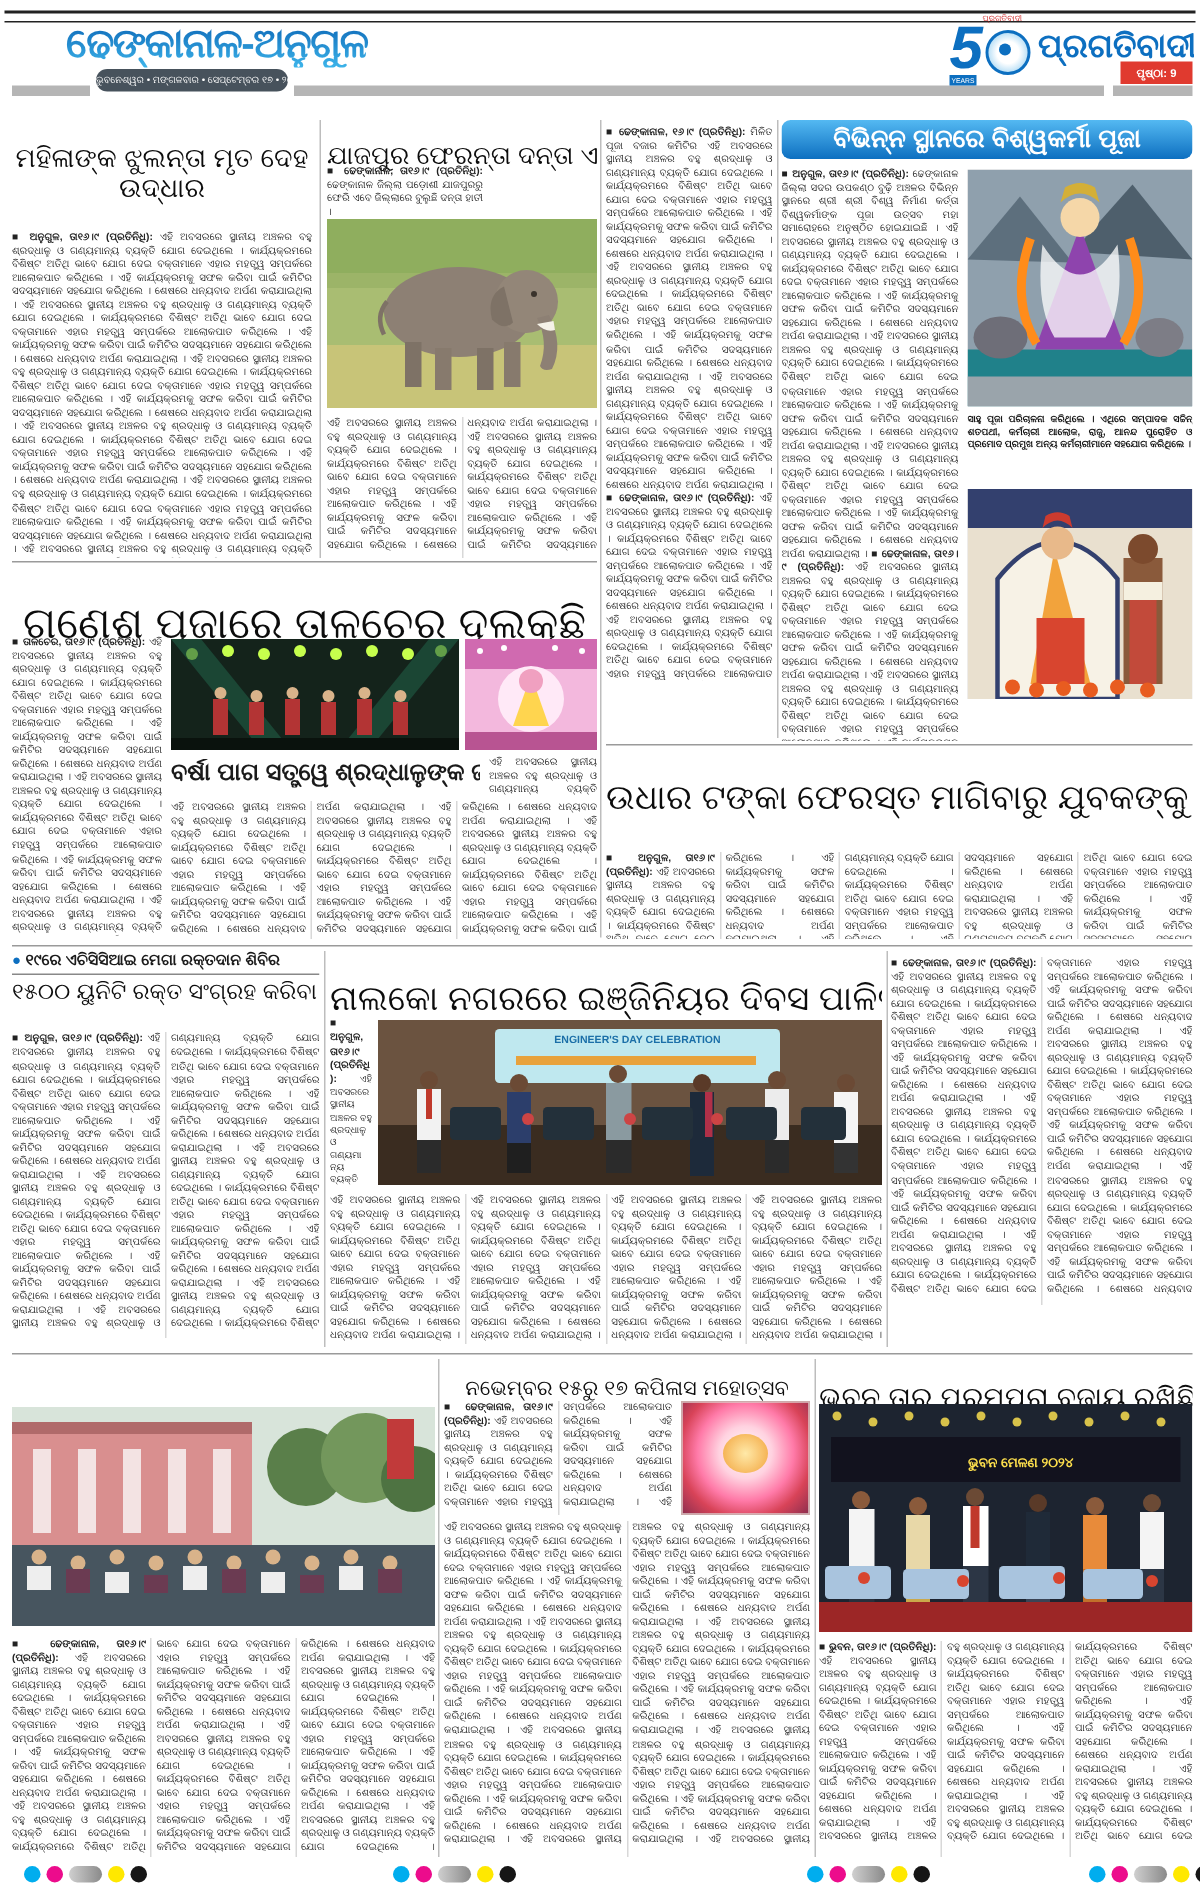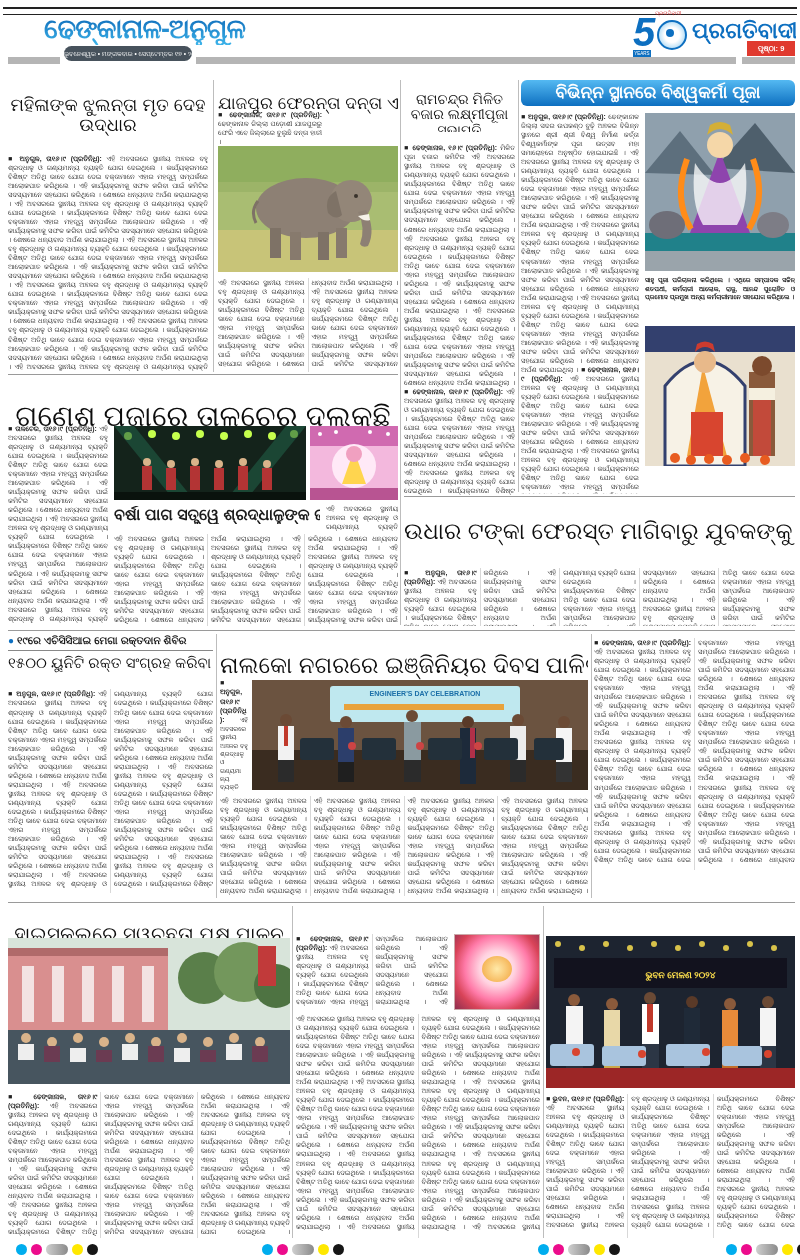--- a/index.html
+++ b/index.html
@@ -120,21 +120,20 @@
         <path d="M40 55 q-8 10 -2 22" stroke="#7e7266" stroke-width="3" fill="none"></path>
         <circle cx="138" cy="50" r="2" fill="#3a332c"></circle>
       </svg>
     </div>
     <p class="body" style="position:absolute;left:0;top:198px;width:180px;height:94px;margin:0;column-count:2;">
       <span>ଏହି ଅବସରରେ ସ୍ଥାନୀୟ ଅଞ୍ଚଳର ବହୁ ଶ୍ରଦ୍ଧାଳୁ ଓ ଗଣ୍ୟମାନ୍ୟ ବ୍ୟକ୍ତି ଯୋଗ ଦେଇଥିଲେ । କାର୍ଯ୍ୟକ୍ରମରେ ବିଶିଷ୍ଟ ଅତିଥି ଭାବେ ଯୋଗ ଦେଇ ବକ୍ତାମାନେ ଏହାର ମହତ୍ତ୍ୱ ସମ୍ପର୍କରେ ଆଲୋକପାତ କରିଥିଲେ । ଏହି କାର୍ଯ୍ୟକ୍ରମକୁ ସଫଳ କରିବା ପାଇଁ କମିଟିର ସଦସ୍ୟମାନେ ସହଯୋଗ କରିଥିଲେ । ଶେଷରେ ଧନ୍ୟବାଦ ଅର୍ପଣ କରାଯାଇଥିଲା ।  ଏହି ଅବସରରେ ସ୍ଥାନୀୟ ଅଞ୍ଚଳର ବହୁ ଶ୍ରଦ୍ଧାଳୁ ଓ ଗଣ୍ୟମାନ୍ୟ ବ୍ୟକ୍ତି ଯୋଗ ଦେଇଥିଲେ । କାର୍ଯ୍ୟକ୍ରମରେ ବିଶିଷ୍ଟ ଅତିଥି ଭାବେ ଯୋଗ ଦେଇ ବକ୍ତାମାନେ ଏହାର ମହତ୍ତ୍ୱ ସମ୍ପର୍କରେ ଆଲୋକପାତ କରିଥିଲେ । ଏହି କାର୍ଯ୍ୟକ୍ରମକୁ ସଫଳ କରିବା ପାଇଁ କମିଟିର ସଦସ୍ୟମାନେ ସହଯୋଗ କରିଥିଲେ । ଶେଷରେ ଧନ୍ୟବାଦ ଅର୍ପଣ କରାଯାଇଥିଲା ।  ଏହି ଅବସରରେ ସ୍ଥାନୀୟ ଅଞ୍ଚଳର ବହୁ ଶ୍ରଦ୍ଧାଳୁ ଓ ଗଣ୍ୟମାନ୍ୟ ବ୍ୟକ୍ତି ଯୋଗ ଦେଇଥିଲେ । କାର୍ଯ୍ୟକ୍ରମରେ ବିଶିଷ୍ଟ ଅତିଥି ଭାବେ ଯୋଗ ଦେଇ ବକ୍ତାମାନେ ଏହାର ମହତ୍ତ୍ୱ ସମ୍ପର୍କରେ ଆଲୋକପାତ କରିଥିଲେ । ଏହି କାର୍ଯ୍ୟକ୍ରମକୁ ସଫଳ କରିବା ପାଇଁ କମିଟିର ସଦସ୍ୟମାନେ ସହଯୋଗ କରିଥିଲେ । ଶେଷରେ ଧନ୍ୟବାଦ ଅର୍ପଣ କରାଯାଇଥିଲା ।  </span>
     </p>
   </section>
 
   <section class="art" style="left:404px;top:80px;width:111px;height:416px;">
-    <h2 class="hl" style="font-size:14px;height:40px;">ରାମଚନ୍ଦ୍ର ମିଳିତ ବଜାର ଲକ୍ଷ୍ମୀପୂଜା ସଭାପତି</h2>
     <p class="body" style="height:370px;margin:4px 0 0 0;">
       <b class="dl">■ ଢେଙ୍କାନାଳ, ୧୬।୯ (ପ୍ରତିନିଧି):</b>
       <span>ମିଳିତ ପୂଜା ବଜାର କମିଟିର </span>
       <span>ଏହି ଅବସରରେ ସ୍ଥାନୀୟ ଅଞ୍ଚଳର ବହୁ ଶ୍ରଦ୍ଧାଳୁ ଓ ଗଣ୍ୟମାନ୍ୟ ବ୍ୟକ୍ତି ଯୋଗ ଦେଇଥିଲେ । କାର୍ଯ୍ୟକ୍ରମରେ ବିଶିଷ୍ଟ ଅତିଥି ଭାବେ ଯୋଗ ଦେଇ ବକ୍ତାମାନେ ଏହାର ମହତ୍ତ୍ୱ ସମ୍ପର୍କରେ ଆଲୋକପାତ କରିଥିଲେ । ଏହି କାର୍ଯ୍ୟକ୍ରମକୁ ସଫଳ କରିବା ପାଇଁ କମିଟିର ସଦସ୍ୟମାନେ ସହଯୋଗ କରିଥିଲେ । ଶେଷରେ ଧନ୍ୟବାଦ ଅର୍ପଣ କରାଯାଇଥିଲା ।  ଏହି ଅବସରରେ ସ୍ଥାନୀୟ ଅଞ୍ଚଳର ବହୁ ଶ୍ରଦ୍ଧାଳୁ ଓ ଗଣ୍ୟମାନ୍ୟ ବ୍ୟକ୍ତି ଯୋଗ ଦେଇଥିଲେ । କାର୍ଯ୍ୟକ୍ରମରେ ବିଶିଷ୍ଟ ଅତିଥି ଭାବେ ଯୋଗ ଦେଇ ବକ୍ତାମାନେ ଏହାର ମହତ୍ତ୍ୱ ସମ୍ପର୍କରେ ଆଲୋକପାତ କରିଥିଲେ । ଏହି କାର୍ଯ୍ୟକ୍ରମକୁ ସଫଳ କରିବା ପାଇଁ କମିଟିର ସଦସ୍ୟମାନେ ସହଯୋଗ କରିଥିଲେ । ଶେଷରେ ଧନ୍ୟବାଦ ଅର୍ପଣ କରାଯାଇଥିଲା ।  ଏହି ଅବସରରେ ସ୍ଥାନୀୟ ଅଞ୍ଚଳର ବହୁ ଶ୍ରଦ୍ଧାଳୁ ଓ ଗଣ୍ୟମାନ୍ୟ ବ୍ୟକ୍ତି ଯୋଗ ଦେଇଥିଲେ । କାର୍ଯ୍ୟକ୍ରମରେ ବିଶିଷ୍ଟ ଅତିଥି ଭାବେ ଯୋଗ ଦେଇ ବକ୍ତାମାନେ ଏହାର ମହତ୍ତ୍ୱ ସମ୍ପର୍କରେ ଆଲୋକପାତ କରିଥିଲେ । ଏହି କାର୍ଯ୍ୟକ୍ରମକୁ ସଫଳ କରିବା ପାଇଁ କମିଟିର ସଦସ୍ୟମାନେ ସହଯୋଗ କରିଥିଲେ । ଶେଷରେ ଧନ୍ୟବାଦ ଅର୍ପଣ କରାଯାଇଥିଲା ।  </span>
       <b class="dl">■ ଢେଙ୍କାନାଳ, ତା୧୬।୯ (ପ୍ରତିନିଧି):</b>
       <span>ଏହି ଅବସରରେ ସ୍ଥାନୀୟ ଅଞ୍ଚଳର ବହୁ ଶ୍ରଦ୍ଧାଳୁ ଓ ଗଣ୍ୟମାନ୍ୟ ବ୍ୟକ୍ତି ଯୋଗ ଦେଇଥିଲେ । କାର୍ଯ୍ୟକ୍ରମରେ ବିଶିଷ୍ଟ ଅତିଥି ଭାବେ ଯୋଗ ଦେଇ ବକ୍ତାମାନେ ଏହାର ମହତ୍ତ୍ୱ ସମ୍ପର୍କରେ ଆଲୋକପାତ କରିଥିଲେ । ଏହି କାର୍ଯ୍ୟକ୍ରମକୁ ସଫଳ କରିବା ପାଇଁ କମିଟିର ସଦସ୍ୟମାନେ ସହଯୋଗ କରିଥିଲେ । ଶେଷରେ ଧନ୍ୟବାଦ ଅର୍ପଣ କରାଯାଇଥିଲା ।  ଏହି ଅବସରରେ ସ୍ଥାନୀୟ ଅଞ୍ଚଳର ବହୁ ଶ୍ରଦ୍ଧାଳୁ ଓ ଗଣ୍ୟମାନ୍ୟ ବ୍ୟକ୍ତି ଯୋଗ ଦେଇଥିଲେ । କାର୍ଯ୍ୟକ୍ରମରେ ବିଶିଷ୍ଟ ଅତିଥି ଭାବେ ଯୋଗ ଦେଇ ବକ୍ତାମାନେ ଏହାର ମହତ୍ତ୍ୱ ସମ୍ପର୍କରେ ଆଲୋକପାତ କରିଥିଲେ । ଏହି କାର୍ଯ୍ୟକ୍ରମକୁ ସଫଳ କରିବା ପାଇଁ କମିଟିର ସଦସ୍ୟମାନେ ସହଯୋଗ କରିଥିଲେ । ଶେଷରେ ଧନ୍ୟବାଦ ଅର୍ପଣ କରାଯାଇଥିଲା ।  ଏହି ଅବସରରେ ସ୍ଥାନୀୟ ଅଞ୍ଚଳର ବହୁ ଶ୍ରଦ୍ଧାଳୁ ଓ ଗଣ୍ୟମାନ୍ୟ ବ୍ୟକ୍ତି ଯୋଗ ଦେଇଥିଲେ । କାର୍ଯ୍ୟକ୍ରମରେ ବିଶିଷ୍ଟ ଅତିଥି ଭାବେ ଯୋଗ ଦେଇ ବକ୍ତାମାନେ ଏହାର ମହତ୍ତ୍ୱ ସମ୍ପର୍କରେ ଆଲୋକପାତ କରିଥିଲେ । ଏହି କାର୍ଯ୍ୟକ୍ରମକୁ ସଫଳ କରିବା ପାଇଁ କମିଟିର ସଦସ୍ୟମାନେ ସହଯୋଗ କରିଥିଲେ । ଶେଷରେ ଧନ୍ୟବାଦ ଅର୍ପଣ କରାଯାଇଥିଲା ।  ଏହି ଅବସରରେ ସ୍ଥାନୀୟ ଅଞ୍ଚଳର ବହୁ ଶ୍ରଦ୍ଧାଳୁ ଓ ଗଣ୍ୟମାନ୍ୟ ବ୍ୟକ୍ତି ଯୋଗ ଦେଇଥିଲେ । କାର୍ଯ୍ୟକ୍ରମରେ ବିଶିଷ୍ଟ ଅତିଥି ଭାବେ ଯୋଗ ଦେଇ ବକ୍ତାମାନେ ଏହାର ମହତ୍ତ୍ୱ ସମ୍ପର୍କରେ ଆଲୋକପାତ କରିଥିଲେ । ଏହି କାର୍ଯ୍ୟକ୍ରମକୁ ସଫଳ କରିବା ପାଇଁ କମିଟିର ସଦସ୍ୟମାନେ ସହଯୋଗ କରିଥିଲେ । ଶେଷରେ ଧନ୍ୟବାଦ ଅର୍ପଣ କରାଯାଇଥିଲା ।  </span>
     </p>
   </section>
 
   <section class="art" style="left:521px;top:80px;width:274px;height:414px;">
@@ -341,21 +340,20 @@
   </section>
 
   <section class="art" style="left:594px;top:634px;width:201px;height:264px;">
     <p class="body" style="height:232px;margin:4px 0 0 0;column-count:2;">
       <b class="dl">■ ଢେଙ୍କାନାଳ, ତା୧୬।୯ (ପ୍ରତିନିଧି):</b>
       <span>ଏହି ଅବସରରେ ସ୍ଥାନୀୟ ଅଞ୍ଚଳର ବହୁ ଶ୍ରଦ୍ଧାଳୁ ଓ ଗଣ୍ୟମାନ୍ୟ ବ୍ୟକ୍ତି ଯୋଗ ଦେଇଥିଲେ । କାର୍ଯ୍ୟକ୍ରମରେ ବିଶିଷ୍ଟ ଅତିଥି ଭାବେ ଯୋଗ ଦେଇ ବକ୍ତାମାନେ ଏହାର ମହତ୍ତ୍ୱ ସମ୍ପର୍କରେ ଆଲୋକପାତ କରିଥିଲେ । ଏହି କାର୍ଯ୍ୟକ୍ରମକୁ ସଫଳ କରିବା ପାଇଁ କମିଟିର ସଦସ୍ୟମାନେ ସହଯୋଗ କରିଥିଲେ । ଶେଷରେ ଧନ୍ୟବାଦ ଅର୍ପଣ କରାଯାଇଥିଲା ।  ଏହି ଅବସରରେ ସ୍ଥାନୀୟ ଅଞ୍ଚଳର ବହୁ ଶ୍ରଦ୍ଧାଳୁ ଓ ଗଣ୍ୟମାନ୍ୟ ବ୍ୟକ୍ତି ଯୋଗ ଦେଇଥିଲେ । କାର୍ଯ୍ୟକ୍ରମରେ ବିଶିଷ୍ଟ ଅତିଥି ଭାବେ ଯୋଗ ଦେଇ ବକ୍ତାମାନେ ଏହାର ମହତ୍ତ୍ୱ ସମ୍ପର୍କରେ ଆଲୋକପାତ କରିଥିଲେ । ଏହି କାର୍ଯ୍ୟକ୍ରମକୁ ସଫଳ କରିବା ପାଇଁ କମିଟିର ସଦସ୍ୟମାନେ ସହଯୋଗ କରିଥିଲେ । ଶେଷରେ ଧନ୍ୟବାଦ ଅର୍ପଣ କରାଯାଇଥିଲା ।  ଏହି ଅବସରରେ ସ୍ଥାନୀୟ ଅଞ୍ଚଳର ବହୁ ଶ୍ରଦ୍ଧାଳୁ ଓ ଗଣ୍ୟମାନ୍ୟ ବ୍ୟକ୍ତି ଯୋଗ ଦେଇଥିଲେ । କାର୍ଯ୍ୟକ୍ରମରେ ବିଶିଷ୍ଟ ଅତିଥି ଭାବେ ଯୋଗ ଦେଇ ବକ୍ତାମାନେ ଏହାର ମହତ୍ତ୍ୱ ସମ୍ପର୍କରେ ଆଲୋକପାତ କରିଥିଲେ । ଏହି କାର୍ଯ୍ୟକ୍ରମକୁ ସଫଳ କରିବା ପାଇଁ କମିଟିର ସଦସ୍ୟମାନେ ସହଯୋଗ କରିଥିଲେ । ଶେଷରେ ଧନ୍ୟବାଦ ଅର୍ପଣ କରାଯାଇଥିଲା ।  ଏହି ଅବସରରେ ସ୍ଥାନୀୟ ଅଞ୍ଚଳର ବହୁ ଶ୍ରଦ୍ଧାଳୁ ଓ ଗଣ୍ୟମାନ୍ୟ ବ୍ୟକ୍ତି ଯୋଗ ଦେଇଥିଲେ । କାର୍ଯ୍ୟକ୍ରମରେ ବିଶିଷ୍ଟ ଅତିଥି ଭାବେ ଯୋଗ ଦେଇ ବକ୍ତାମାନେ ଏହାର ମହତ୍ତ୍ୱ ସମ୍ପର୍କରେ ଆଲୋକପାତ କରିଥିଲେ । ଏହି କାର୍ଯ୍ୟକ୍ରମକୁ ସଫଳ କରିବା ପାଇଁ କମିଟିର ସଦସ୍ୟମାନେ ସହଯୋଗ କରିଥିଲେ । ଶେଷରେ ଧନ୍ୟବାଦ ଅର୍ପଣ କରାଯାଇଥିଲା ।  ଏହି ଅବସରରେ ସ୍ଥାନୀୟ ଅଞ୍ଚଳର ବହୁ ଶ୍ରଦ୍ଧାଳୁ ଓ ଗଣ୍ୟମାନ୍ୟ ବ୍ୟକ୍ତି ଯୋଗ ଦେଇଥିଲେ । କାର୍ଯ୍ୟକ୍ରମରେ ବିଶିଷ୍ଟ ଅତିଥି ଭାବେ ଯୋଗ ଦେଇ ବକ୍ତାମାନେ ଏହାର ମହତ୍ତ୍ୱ ସମ୍ପର୍କରେ ଆଲୋକପାତ କରିଥିଲେ । ଏହି କାର୍ଯ୍ୟକ୍ରମକୁ ସଫଳ କରିବା ପାଇଁ କମିଟିର ସଦସ୍ୟମାନେ ସହଯୋଗ କରିଥିଲେ । ଶେଷରେ ଧନ୍ୟବାଦ ଅର୍ପଣ କରାଯାଇଥିଲା ।  ଏହି ଅବସରରେ ସ୍ଥାନୀୟ ଅଞ୍ଚଳର ବହୁ ଶ୍ରଦ୍ଧାଳୁ ଓ ଗଣ୍ୟମାନ୍ୟ ବ୍ୟକ୍ତି ଯୋଗ ଦେଇଥିଲେ । କାର୍ଯ୍ୟକ୍ରମରେ ବିଶିଷ୍ଟ ଅତିଥି ଭାବେ ଯୋଗ ଦେଇ ବକ୍ତାମାନେ ଏହାର ମହତ୍ତ୍ୱ ସମ୍ପର୍କରେ ଆଲୋକପାତ କରିଥିଲେ । ଏହି କାର୍ଯ୍ୟକ୍ରମକୁ ସଫଳ କରିବା ପାଇଁ କମିଟିର ସଦସ୍ୟମାନେ ସହଯୋଗ କରିଥିଲେ । ଶେଷରେ ଧନ୍ୟବାଦ ଅର୍ପଣ କରାଯାଇଥିଲା ।  ଏହି ଅବସରରେ ସ୍ଥାନୀୟ ଅଞ୍ଚଳର ବହୁ ଶ୍ରଦ୍ଧାଳୁ ଓ ଗଣ୍ୟମାନ୍ୟ ବ୍ୟକ୍ତି ଯୋଗ ଦେଇଥିଲେ । କାର୍ଯ୍ୟକ୍ରମରେ ବିଶିଷ୍ଟ ଅତିଥି ଭାବେ ଯୋଗ ଦେଇ ବକ୍ତାମାନେ ଏହାର ମହତ୍ତ୍ୱ ସମ୍ପର୍କରେ ଆଲୋକପାତ କରିଥିଲେ । ଏହି କାର୍ଯ୍ୟକ୍ରମକୁ ସଫଳ କରିବା ପାଇଁ କମିଟିର ସଦସ୍ୟମାନେ ସହଯୋଗ କରିଥିଲେ । ଶେଷରେ ଧନ୍ୟବାଦ ଅର୍ପଣ କରାଯାଇଥିଲା ।  </span>
     </p>
   </section>
 
   <section class="art" style="left:8px;top:906px;width:282px;height:332px;">
-    <h2 class="hl" style="font-size:20px;height:28px;white-space:nowrap;">ହାଇସ୍କୁଲରେ ସ୍ୱଚ୍ଛତା ପକ୍ଷ ପାଳନ</h2>
     <div class="photo" style="left:0;top:32px;width:282px;height:146px;">
       <svg width="282" height="146" viewBox="0 0 282 146">
         <rect width="282" height="146" fill="#d8e4da"></rect>
         <rect x="0" y="16" width="160" height="78" fill="#d98f8f"></rect>
         <rect x="0" y="10" width="160" height="8" fill="#b06a6a"></rect>
         <g fill="#f3e3e3">
             <rect x="14" y="28" width="12" height="56"></rect>
             <rect x="44" y="28" width="12" height="56"></rect>
             <rect x="74" y="28" width="12" height="56"></rect>
             <rect x="104" y="28" width="12" height="56"></rect>
@@ -394,31 +392,33 @@
           </g>
       </svg>
     </div>
     <p class="body" style="position:absolute;left:0;top:186px;width:282px;height:146px;margin:0;column-count:3;">
       <b class="dl">■ ଢେଙ୍କାନାଳ, ତା୧୬।୯ (ପ୍ରତିନିଧି):</b>
       <span>ଏହି ଅବସରରେ ସ୍ଥାନୀୟ ଅଞ୍ଚଳର ବହୁ ଶ୍ରଦ୍ଧାଳୁ ଓ ଗଣ୍ୟମାନ୍ୟ ବ୍ୟକ୍ତି ଯୋଗ ଦେଇଥିଲେ । କାର୍ଯ୍ୟକ୍ରମରେ ବିଶିଷ୍ଟ ଅତିଥି ଭାବେ ଯୋଗ ଦେଇ ବକ୍ତାମାନେ ଏହାର ମହତ୍ତ୍ୱ ସମ୍ପର୍କରେ ଆଲୋକପାତ କରିଥିଲେ । ଏହି କାର୍ଯ୍ୟକ୍ରମକୁ ସଫଳ କରିବା ପାଇଁ କମିଟିର ସଦସ୍ୟମାନେ ସହଯୋଗ କରିଥିଲେ । ଶେଷରେ ଧନ୍ୟବାଦ ଅର୍ପଣ କରାଯାଇଥିଲା ।  ଏହି ଅବସରରେ ସ୍ଥାନୀୟ ଅଞ୍ଚଳର ବହୁ ଶ୍ରଦ୍ଧାଳୁ ଓ ଗଣ୍ୟମାନ୍ୟ ବ୍ୟକ୍ତି ଯୋଗ ଦେଇଥିଲେ । କାର୍ଯ୍ୟକ୍ରମରେ ବିଶିଷ୍ଟ ଅତିଥି ଭାବେ ଯୋଗ ଦେଇ ବକ୍ତାମାନେ ଏହାର ମହତ୍ତ୍ୱ ସମ୍ପର୍କରେ ଆଲୋକପାତ କରିଥିଲେ । ଏହି କାର୍ଯ୍ୟକ୍ରମକୁ ସଫଳ କରିବା ପାଇଁ କମିଟିର ସଦସ୍ୟମାନେ ସହଯୋଗ କରିଥିଲେ । ଶେଷରେ ଧନ୍ୟବାଦ ଅର୍ପଣ କରାଯାଇଥିଲା ।  ଏହି ଅବସରରେ ସ୍ଥାନୀୟ ଅଞ୍ଚଳର ବହୁ ଶ୍ରଦ୍ଧାଳୁ ଓ ଗଣ୍ୟମାନ୍ୟ ବ୍ୟକ୍ତି ଯୋଗ ଦେଇଥିଲେ । କାର୍ଯ୍ୟକ୍ରମରେ ବିଶିଷ୍ଟ ଅତିଥି ଭାବେ ଯୋଗ ଦେଇ ବକ୍ତାମାନେ ଏହାର ମହତ୍ତ୍ୱ ସମ୍ପର୍କରେ ଆଲୋକପାତ କରିଥିଲେ । ଏହି କାର୍ଯ୍ୟକ୍ରମକୁ ସଫଳ କରିବା ପାଇଁ କମିଟିର ସଦସ୍ୟମାନେ ସହଯୋଗ କରିଥିଲେ । ଶେଷରେ ଧନ୍ୟବାଦ ଅର୍ପଣ କରାଯାଇଥିଲା ।  ଏହି ଅବସରରେ ସ୍ଥାନୀୟ ଅଞ୍ଚଳର ବହୁ ଶ୍ରଦ୍ଧାଳୁ ଓ ଗଣ୍ୟମାନ୍ୟ ବ୍ୟକ୍ତି ଯୋଗ ଦେଇଥିଲେ । କାର୍ଯ୍ୟକ୍ରମରେ ବିଶିଷ୍ଟ ଅତିଥି ଭାବେ ଯୋଗ ଦେଇ ବକ୍ତାମାନେ ଏହାର ମହତ୍ତ୍ୱ ସମ୍ପର୍କରେ ଆଲୋକପାତ କରିଥିଲେ । ଏହି କାର୍ଯ୍ୟକ୍ରମକୁ ସଫଳ କରିବା ପାଇଁ କମିଟିର ସଦସ୍ୟମାନେ ସହଯୋଗ କରିଥିଲେ । ଶେଷରେ ଧନ୍ୟବାଦ ଅର୍ପଣ କରାଯାଇଥିଲା ।  ଏହି ଅବସରରେ ସ୍ଥାନୀୟ ଅଞ୍ଚଳର ବହୁ ଶ୍ରଦ୍ଧାଳୁ ଓ ଗଣ୍ୟମାନ୍ୟ ବ୍ୟକ୍ତି ଯୋଗ ଦେଇଥିଲେ । କାର୍ଯ୍ୟକ୍ରମରେ ବିଶିଷ୍ଟ ଅତିଥି ଭାବେ ଯୋଗ ଦେଇ ବକ୍ତାମାନେ ଏହାର ମହତ୍ତ୍ୱ ସମ୍ପର୍କରେ ଆଲୋକପାତ କରିଥିଲେ । ଏହି କାର୍ଯ୍ୟକ୍ରମକୁ ସଫଳ କରିବା ପାଇଁ କମିଟିର ସଦସ୍ୟମାନେ ସହଯୋଗ କରିଥିଲେ । ଶେଷରେ ଧନ୍ୟବାଦ ଅର୍ପଣ କରାଯାଇଥିଲା ।  ଏହି ଅବସରରେ ସ୍ଥାନୀୟ ଅଞ୍ଚଳର ବହୁ ଶ୍ରଦ୍ଧାଳୁ ଓ ଗଣ୍ୟମାନ୍ୟ ବ୍ୟକ୍ତି ଯୋଗ ଦେଇଥିଲେ । କାର୍ଯ୍ୟକ୍ରମରେ ବିଶିଷ୍ଟ ଅତିଥି ଭାବେ ଯୋଗ ଦେଇ ବକ୍ତାମାନେ ଏହାର ମହତ୍ତ୍ୱ ସମ୍ପର୍କରେ ଆଲୋକପାତ କରିଥିଲେ । ଏହି କାର୍ଯ୍ୟକ୍ରମକୁ ସଫଳ କରିବା ପାଇଁ କମିଟିର ସଦସ୍ୟମାନେ ସହଯୋଗ କରିଥିଲେ । ଶେଷରେ ଧନ୍ୟବାଦ ଅର୍ପଣ କରାଯାଇଥିଲା ।  </span>
     </p>
   </section>
 
   <section class="art" style="left:296px;top:906px;width:244px;height:332px;">
+    <h2 class="hl" style="font-size:14px;height:22px;white-space:nowrap;">ନଭେମ୍ବର ୧୫ରୁ ୧୭ କପିଳାସ ମହୋତ୍ସବ</h2>
     <div class="ornament" style="left:158px;top:28px;width:84px;height:74px;"></div>
     <p class="body" style="position:absolute;left:0;top:28px;width:152px;height:76px;margin:0;column-count:2;">
       <b class="dl">■ ଢେଙ୍କାନାଳ, ତା୧୬।୯ (ପ୍ରତିନିଧି):</b>
       <span>ଏହି ଅବସରରେ ସ୍ଥାନୀୟ ଅଞ୍ଚଳର ବହୁ ଶ୍ରଦ୍ଧାଳୁ ଓ ଗଣ୍ୟମାନ୍ୟ ବ୍ୟକ୍ତି ଯୋଗ ଦେଇଥିଲେ । କାର୍ଯ୍ୟକ୍ରମରେ ବିଶିଷ୍ଟ ଅତିଥି ଭାବେ ଯୋଗ ଦେଇ ବକ୍ତାମାନେ ଏହାର ମହତ୍ତ୍ୱ ସମ୍ପର୍କରେ ଆଲୋକପାତ କରିଥିଲେ । ଏହି କାର୍ଯ୍ୟକ୍ରମକୁ ସଫଳ କରିବା ପାଇଁ କମିଟିର ସଦସ୍ୟମାନେ ସହଯୋଗ କରିଥିଲେ । ଶେଷରେ ଧନ୍ୟବାଦ ଅର୍ପଣ କରାଯାଇଥିଲା ।  ଏହି ଅବସରରେ ସ୍ଥାନୀୟ ଅଞ୍ଚଳର ବହୁ ଶ୍ରଦ୍ଧାଳୁ ଓ ଗଣ୍ୟମାନ୍ୟ ବ୍ୟକ୍ତି ଯୋଗ ଦେଇଥିଲେ । କାର୍ଯ୍ୟକ୍ରମରେ ବିଶିଷ୍ଟ ଅତିଥି ଭାବେ ଯୋଗ ଦେଇ ବକ୍ତାମାନେ ଏହାର ମହତ୍ତ୍ୱ ସମ୍ପର୍କରେ ଆଲୋକପାତ କରିଥିଲେ । ଏହି କାର୍ଯ୍ୟକ୍ରମକୁ ସଫଳ କରିବା ପାଇଁ କମିଟିର ସଦସ୍ୟମାନେ ସହଯୋଗ କରିଥିଲେ । ଶେଷରେ ଧନ୍ୟବାଦ ଅର୍ପଣ କରାଯାଇଥିଲା ।  </span>
     </p>
     <p class="body" style="position:absolute;left:0;top:108px;width:244px;height:224px;margin:0;column-count:2;">
       <span>ଏହି ଅବସରରେ ସ୍ଥାନୀୟ ଅଞ୍ଚଳର ବହୁ ଶ୍ରଦ୍ଧାଳୁ ଓ ଗଣ୍ୟମାନ୍ୟ ବ୍ୟକ୍ତି ଯୋଗ ଦେଇଥିଲେ । କାର୍ଯ୍ୟକ୍ରମରେ ବିଶିଷ୍ଟ ଅତିଥି ଭାବେ ଯୋଗ ଦେଇ ବକ୍ତାମାନେ ଏହାର ମହତ୍ତ୍ୱ ସମ୍ପର୍କରେ ଆଲୋକପାତ କରିଥିଲେ । ଏହି କାର୍ଯ୍ୟକ୍ରମକୁ ସଫଳ କରିବା ପାଇଁ କମିଟିର ସଦସ୍ୟମାନେ ସହଯୋଗ କରିଥିଲେ । ଶେଷରେ ଧନ୍ୟବାଦ ଅର୍ପଣ କରାଯାଇଥିଲା ।  ଏହି ଅବସରରେ ସ୍ଥାନୀୟ ଅଞ୍ଚଳର ବହୁ ଶ୍ରଦ୍ଧାଳୁ ଓ ଗଣ୍ୟମାନ୍ୟ ବ୍ୟକ୍ତି ଯୋଗ ଦେଇଥିଲେ । କାର୍ଯ୍ୟକ୍ରମରେ ବିଶିଷ୍ଟ ଅତିଥି ଭାବେ ଯୋଗ ଦେଇ ବକ୍ତାମାନେ ଏହାର ମହତ୍ତ୍ୱ ସମ୍ପର୍କରେ ଆଲୋକପାତ କରିଥିଲେ । ଏହି କାର୍ଯ୍ୟକ୍ରମକୁ ସଫଳ କରିବା ପାଇଁ କମିଟିର ସଦସ୍ୟମାନେ ସହଯୋଗ କରିଥିଲେ । ଶେଷରେ ଧନ୍ୟବାଦ ଅର୍ପଣ କରାଯାଇଥିଲା ।  ଏହି ଅବସରରେ ସ୍ଥାନୀୟ ଅଞ୍ଚଳର ବହୁ ଶ୍ରଦ୍ଧାଳୁ ଓ ଗଣ୍ୟମାନ୍ୟ ବ୍ୟକ୍ତି ଯୋଗ ଦେଇଥିଲେ । କାର୍ଯ୍ୟକ୍ରମରେ ବିଶିଷ୍ଟ ଅତିଥି ଭାବେ ଯୋଗ ଦେଇ ବକ୍ତାମାନେ ଏହାର ମହତ୍ତ୍ୱ ସମ୍ପର୍କରେ ଆଲୋକପାତ କରିଥିଲେ । ଏହି କାର୍ଯ୍ୟକ୍ରମକୁ ସଫଳ କରିବା ପାଇଁ କମିଟିର ସଦସ୍ୟମାନେ ସହଯୋଗ କରିଥିଲେ । ଶେଷରେ ଧନ୍ୟବାଦ ଅର୍ପଣ କରାଯାଇଥିଲା ।  ଏହି ଅବସରରେ ସ୍ଥାନୀୟ ଅଞ୍ଚଳର ବହୁ ଶ୍ରଦ୍ଧାଳୁ ଓ ଗଣ୍ୟମାନ୍ୟ ବ୍ୟକ୍ତି ଯୋଗ ଦେଇଥିଲେ । କାର୍ଯ୍ୟକ୍ରମରେ ବିଶିଷ୍ଟ ଅତିଥି ଭାବେ ଯୋଗ ଦେଇ ବକ୍ତାମାନେ ଏହାର ମହତ୍ତ୍ୱ ସମ୍ପର୍କରେ ଆଲୋକପାତ କରିଥିଲେ । ଏହି କାର୍ଯ୍ୟକ୍ରମକୁ ସଫଳ କରିବା ପାଇଁ କମିଟିର ସଦସ୍ୟମାନେ ସହଯୋଗ କରିଥିଲେ । ଶେଷରେ ଧନ୍ୟବାଦ ଅର୍ପଣ କରାଯାଇଥିଲା ।  ଏହି ଅବସରରେ ସ୍ଥାନୀୟ ଅଞ୍ଚଳର ବହୁ ଶ୍ରଦ୍ଧାଳୁ ଓ ଗଣ୍ୟମାନ୍ୟ ବ୍ୟକ୍ତି ଯୋଗ ଦେଇଥିଲେ । କାର୍ଯ୍ୟକ୍ରମରେ ବିଶିଷ୍ଟ ଅତିଥି ଭାବେ ଯୋଗ ଦେଇ ବକ୍ତାମାନେ ଏହାର ମହତ୍ତ୍ୱ ସମ୍ପର୍କରେ ଆଲୋକପାତ କରିଥିଲେ । ଏହି କାର୍ଯ୍ୟକ୍ରମକୁ ସଫଳ କରିବା ପାଇଁ କମିଟିର ସଦସ୍ୟମାନେ ସହଯୋଗ କରିଥିଲେ । ଶେଷରେ ଧନ୍ୟବାଦ ଅର୍ପଣ କରାଯାଇଥିଲା ।  ଏହି ଅବସରରେ ସ୍ଥାନୀୟ ଅଞ୍ଚଳର ବହୁ ଶ୍ରଦ୍ଧାଳୁ ଓ ଗଣ୍ୟମାନ୍ୟ ବ୍ୟକ୍ତି ଯୋଗ ଦେଇଥିଲେ । କାର୍ଯ୍ୟକ୍ରମରେ ବିଶିଷ୍ଟ ଅତିଥି ଭାବେ ଯୋଗ ଦେଇ ବକ୍ତାମାନେ ଏହାର ମହତ୍ତ୍ୱ ସମ୍ପର୍କରେ ଆଲୋକପାତ କରିଥିଲେ । ଏହି କାର୍ଯ୍ୟକ୍ରମକୁ ସଫଳ କରିବା ପାଇଁ କମିଟିର ସଦସ୍ୟମାନେ ସହଯୋଗ କରିଥିଲେ । ଶେଷରେ ଧନ୍ୟବାଦ ଅର୍ପଣ କରାଯାଇଥିଲା ।  ଏହି ଅବସରରେ ସ୍ଥାନୀୟ ଅଞ୍ଚଳର ବହୁ ଶ୍ରଦ୍ଧାଳୁ ଓ ଗଣ୍ୟମାନ୍ୟ ବ୍ୟକ୍ତି ଯୋଗ ଦେଇଥିଲେ । କାର୍ଯ୍ୟକ୍ରମରେ ବିଶିଷ୍ଟ ଅତିଥି ଭାବେ ଯୋଗ ଦେଇ ବକ୍ତାମାନେ ଏହାର ମହତ୍ତ୍ୱ ସମ୍ପର୍କରେ ଆଲୋକପାତ କରିଥିଲେ । ଏହି କାର୍ଯ୍ୟକ୍ରମକୁ ସଫଳ କରିବା ପାଇଁ କମିଟିର ସଦସ୍ୟମାନେ ସହଯୋଗ କରିଥିଲେ । ଶେଷରେ ଧନ୍ୟବାଦ ଅର୍ପଣ କରାଯାଇଥିଲା ।  </span>
     </p>
   </section>
 
   <section class="art" style="left:546px;top:906px;width:249px;height:332px;">
+    <h2 class="hl" style="font-size:19px;height:26px;white-space:nowrap;">ଭୁବନ ତାର ପରମ୍ପରା ବଜାୟ ରଖିଛି</h2>
     <div class="photo" style="left:0;top:30px;width:249px;height:152px;">
       <svg width="249" height="152" viewBox="0 0 249 152">
         <rect width="249" height="152" fill="#1d2430"></rect>
         <g fill="#d8c24a">
             <circle cx="12" cy="8" r="3"></circle>
             <circle cx="36" cy="12" r="3"></circle>
             <circle cx="60" cy="8" r="3"></circle>
             <circle cx="84" cy="12" r="3"></circle>
             <circle cx="108" cy="8" r="3"></circle>
             <circle cx="132" cy="12" r="3"></circle>

